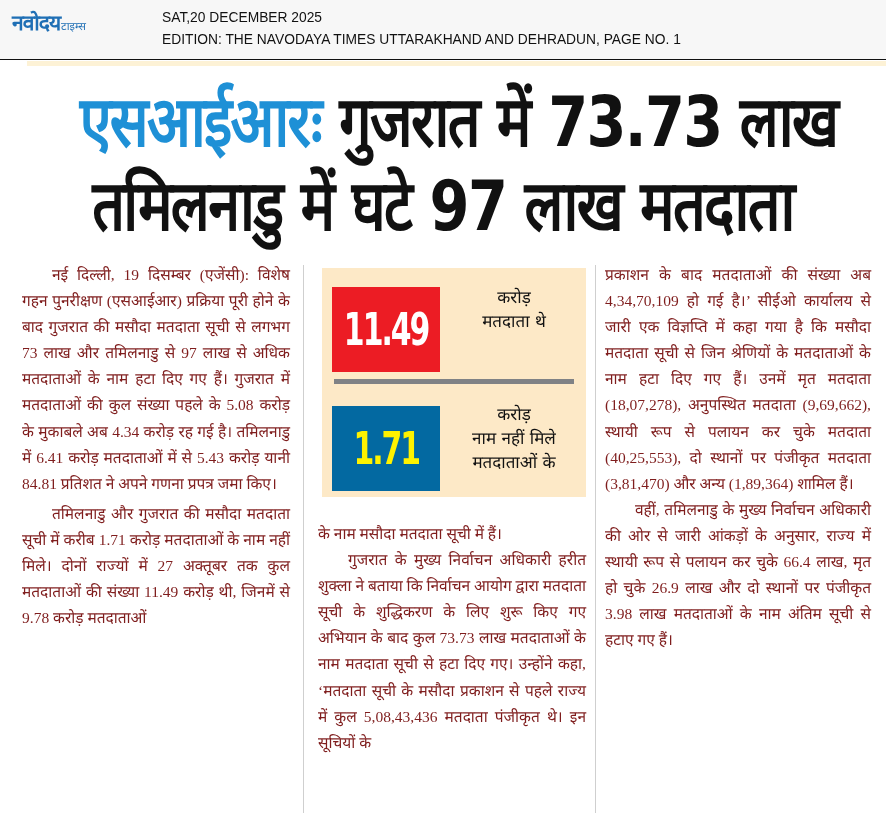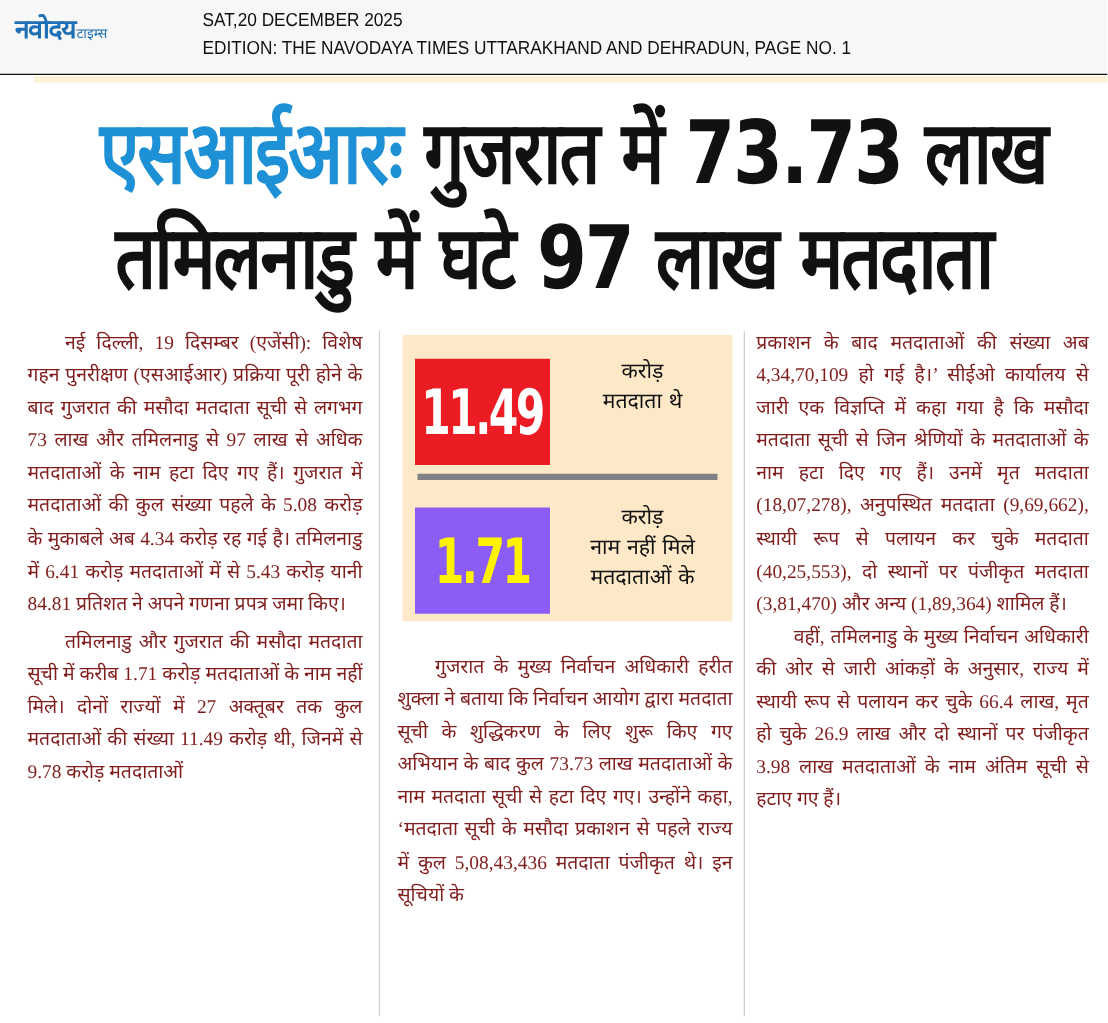--- a/index.html
+++ b/index.html
@@ -64,25 +64,25 @@
 
     
     .infobox {
       position: absolute; left: 322px; top: 268px; width: 264px; height: 229px;
       background: #fde9c7;
     }
     .stat-block {
       position: absolute; left: 10px; width: 108px; height: 85px;
       display: flex; align-items: center; justify-content: center;
       font-family: "DejaVu Sans", sans-serif; font-weight: bold;
-      font-size: 50px; letter-spacing: -3px;
+      font-size: 44px; letter-spacing: -3px;
     }
     .stat-block span { display: inline-block; transform: scaleX(0.68); }
     .stat1 { top: 19px; background: #ec1c24; color: #ffffff; }
-    .stat2 { top: 138px; background: #8b5cf6; color: #fff200; }
+    .stat2 { top: 138px; background: #0369a1; color: #fff200; }
     .stat-caption {
       position: absolute; left: 124px; width: 136px; text-align: center;
       font-family: "DejaVu Sans", sans-serif; font-size: 17px; line-height: 24px; color: #111;
     }
     .cap1 { top: 17px; }
     .cap2 { top: 134px; }
     .info-divider {
       position: absolute; left: 12px; top: 111px; width: 240px; height: 5px; background: #808285;
     }
   </style>
@@ -125,19 +125,20 @@
     <span>1.71</span>
   </div>
   <div class="stat-caption cap2">
     <div>करोड़</div>
     <div>नाम नहीं मिले</div>
     <div>मतदाताओं के</div>
   </div>
 </div>
 
 <div class="col col2">
+  <p>के नाम मसौदा मतदाता सूची में हैं।</p>
   <p class="indent">गुजरात के मुख्य निर्वाचन अधिकारी हरीत शुक्ला ने बताया कि निर्वाचन आयोग द्वारा मतदाता सूची के शुद्धिकरण के लिए शुरू किए गए अभियान के बाद कुल 73.73 लाख मतदाताओं के नाम मतदाता सूची से हटा दिए गए। उन्होंने कहा, ‘मतदाता सूची के मसौदा प्रकाशन से पहले राज्य में कुल 5,08,43,436 मतदाता पंजीकृत थे। इन सूचियों के</p>
 </div>
 
 <div class="col col3">
   <p>प्रकाशन के बाद मतदाताओं की संख्या अब 4,34,70,109 हो गई है।’ सीईओ कार्यालय से जारी एक विज्ञप्ति में कहा गया है कि मसौदा मतदाता सूची से जिन श्रेणियों के मतदाताओं के नाम हटा दिए गए हैं। उनमें मृत मतदाता (18,07,278), अनुपस्थित मतदाता (9,69,662), स्थायी रूप से पलायन कर चुके मतदाता (40,25,553), दो स्थानों पर पंजीकृत मतदाता (3,81,470) और अन्य (1,89,364) शामिल हैं।</p>
   <p class="indent">वहीं, तमिलनाडु के मुख्य निर्वाचन अधिकारी की ओर से जारी आंकड़ों के अनुसार, राज्य में स्थायी रूप से पलायन कर चुके 66.4 लाख, मृत हो चुके 26.9 लाख और दो स्थानों पर पंजीकृत 3.98 लाख मतदाताओं के नाम अंतिम सूची से हटाए गए हैं।</p>
 </div>
 
 </body></html>

